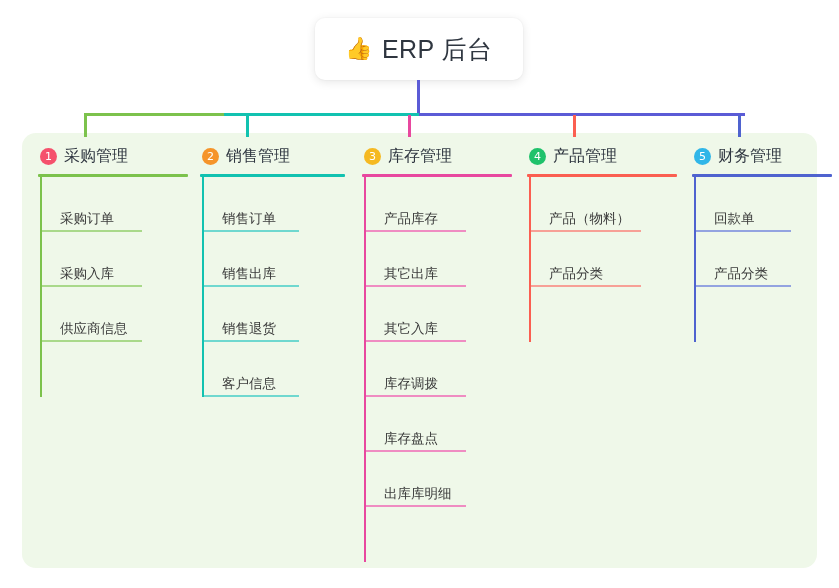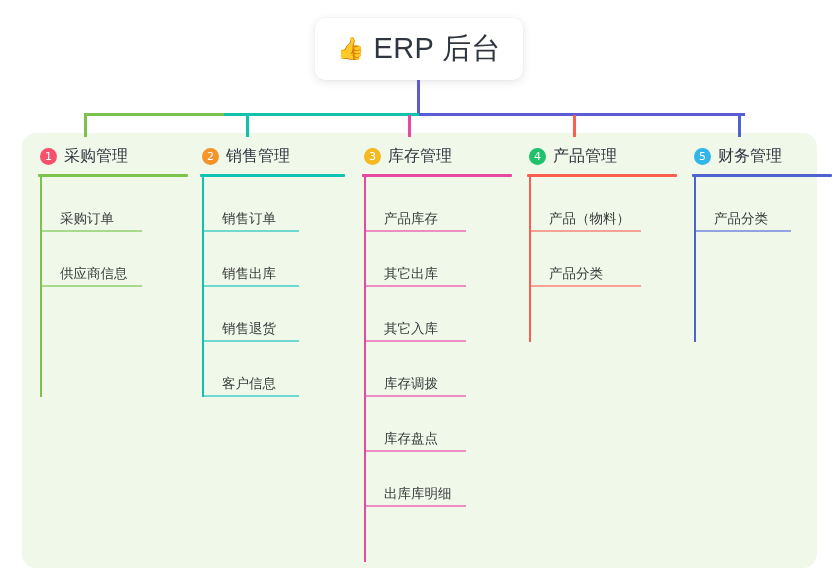--- a/index.html
+++ b/index.html
@@ -30,21 +30,21 @@
     align-items: center;
     justify-content: center;
     gap: 9px;
   }
   #root-icon {
     font-size: 22px;
     line-height: 1;
     display: inline-block;
   }
   #root-title {
-    font-size: 29px;
+    font-size: 25px;
     color: #2f3640;
     letter-spacing: 0.4px;
     white-space: nowrap;
   }
 
   
   .conn {
     position: absolute;
   }
   #root-stem {
@@ -170,20 +170,24 @@
         <span class="col-title">采购管理</span>
       </div>
       <div class="col-underline" style="background: rgb(124, 194, 76); width: 150px;"></div>
       <div class="col-body">
         <div class="spine" style="background: rgb(124, 194, 76); height: 220px;"></div>
         <div class="item">
           <span class="item-label">采购订单</span>
           <div class="item-rule" style="background: rgb(169, 217, 138); width: 100px;"></div>
         </div>
         <div class="item">
+          <span class="item-label">采购入库</span>
+          <div class="item-rule" style="background: rgb(169, 217, 138); width: 100px;"></div>
+        </div>
+        <div class="item">
           <span class="item-label">供应商信息</span>
           <div class="item-rule" style="background: rgb(169, 217, 138); width: 100px;"></div>
         </div>
       </div>
     </div>
     <div class="column" style="left: 200px; width: 145px;">
       <div class="col-head">
         <span class="badge" style="background: rgb(245, 148, 42);">2</span>
         <span class="col-title">销售管理</span>
       </div>
@@ -262,18 +266,22 @@
     </div>
     <div class="column" style="left: 692px; width: 140px;">
       <div class="col-head">
         <span class="badge" style="background: rgb(48, 182, 232);">5</span>
         <span class="col-title">财务管理</span>
       </div>
       <div class="col-underline" style="background: rgb(79, 99, 207); width: 140px;"></div>
       <div class="col-body">
         <div class="spine" style="background: rgb(79, 99, 207); height: 165px;"></div>
         <div class="item">
+          <span class="item-label">回款单</span>
+          <div class="item-rule" style="background: rgb(147, 163, 224); width: 95px;"></div>
+        </div>
+        <div class="item">
           <span class="item-label">产品分类</span>
           <div class="item-rule" style="background: rgb(147, 163, 224); width: 95px;"></div>
         </div>
       </div>
     </div>
   </div>
 
 </body></html>

